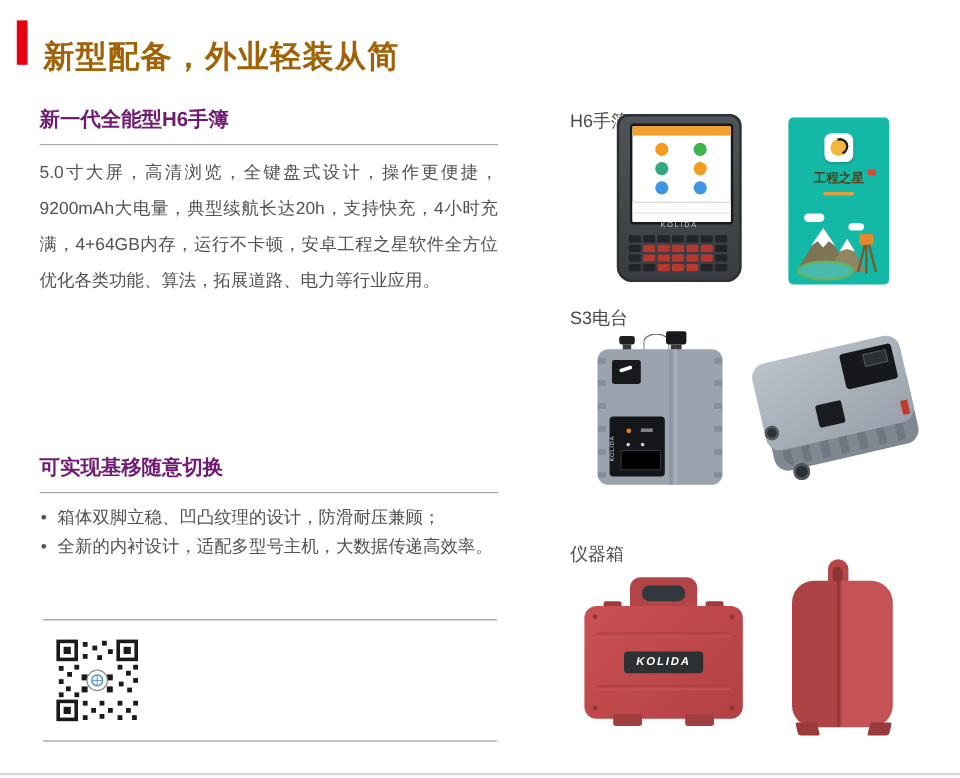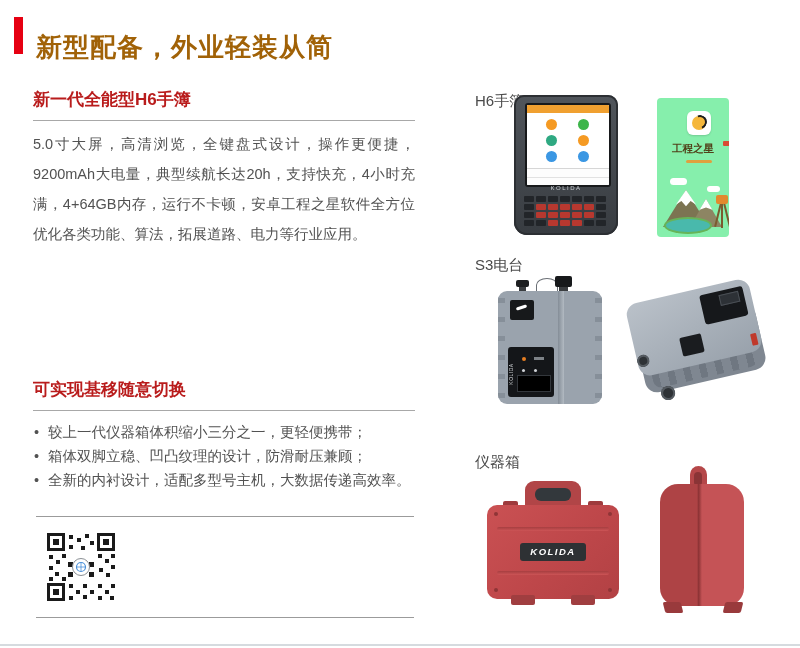--- a/index.html
+++ b/index.html
@@ -6,21 +6,21 @@
   body{width:800px;height:648px;background:#fff;font-family:"Liberation Sans","DejaVu Sans",sans-serif;position:relative;overflow:hidden;}
   .abs{position:absolute;}
 
   
   .accent-bar{left:14px;top:17px;width:9px;height:37px;background:#E60012;}
   .page-title{left:36px;top:13px;font-size:26px;font-weight:bold;color:#a16207;letter-spacing:1px;white-space:nowrap;}
 
   
   .section{left:33px;width:382px;}
   .sec1{top:88px;} .sec2{top:236px;} .sec3{top:378px;}
-  .sec-heading{font-size:17px;font-weight:600;color:#b91c1c;padding-bottom:9px;border-bottom:1px solid #A8A8A8;margin:0;}
+  .sec-heading{font-size:17px;font-weight:600;color:#701a75;padding-bottom:9px;border-bottom:1px solid #A8A8A8;margin:0;}
   .sec-body{margin:8px 0 0;font-size:14.5px;line-height:30px;color:#525252;text-align:justify;}
   .sec-bullets{margin:9px 0 0;padding:0;list-style:none;}
   .sec-bullets li{position:relative;padding-left:15px;font-size:14.5px;line-height:24px;color:#525252;}
   .sec-bullets li::before{content:"•";position:absolute;left:1px;top:0;color:#525252;}
 
   
   .qr-section{left:36px;top:516px;width:378px;height:100px;border-top:1px solid #9B9B9B;border-bottom:1px solid #9B9B9B;}
   .qr-svg{position:absolute;left:10px;top:15px;width:70px;height:70px;}
   .qr-text{position:absolute;left:134px;top:23px;font-size:15px;line-height:27px;color:#4F4F4F;}
   .page-bottom-line{left:0;top:644px;width:800px;height:2px;background:#D6DBDF;}
@@ -44,21 +44,21 @@
   .keys-dark{position:absolute;left:0;top:0;width:10px;height:6px;background:#222529;border-radius:1px;
     box-shadow:12px 0 #222529,24px 0 #222529,36px 0 #222529,48px 0 #222529,60px 0 #222529,72px 0 #222529,
     0 8px #222529,72px 8px #222529,0 16px #222529,72px 16px #222529,
     0 24px #222529,12px 24px #222529,60px 24px #222529,72px 24px #222529;}
   .keys-red{position:absolute;left:12px;top:8px;width:10px;height:6px;background:#B8382F;border-radius:1px;
     box-shadow:12px 0 #B8382F,24px 0 #B8382F,36px 0 #B8382F,48px 0 #B8382F,
     0 8px #B8382F,12px 8px #B8382F,24px 8px #B8382F,36px 8px #B8382F,48px 8px #B8382F,
     12px 16px #B8382F,24px 16px #B8382F,36px 16px #B8382F;}
 
   
-  .app-card{left:657px;top:98px;width:72px;height:139px;background:#86efac;border-radius:4px;overflow:hidden;}
+  .app-card{left:657px;top:98px;width:84px;height:139px;background:#14b8a6;border-radius:4px;overflow:hidden;}
   .app-icon{position:absolute;left:30px;top:13px;width:24px;height:24px;background:#fff;border-radius:6px;box-shadow:0 1px 2px rgba(0,0,0,.15);}
   .app-icon-ball{position:absolute;left:5px;top:5px;width:14px;height:14px;border-radius:50%;background:#F5B73B;}
   .app-icon-swirl{position:absolute;left:6px;top:4px;width:10px;height:10px;border:2.5px solid transparent;border-top-color:#1d1d1d;border-right-color:#1d1d1d;border-radius:50%;transform:rotate(25deg);}
   .app-title{position:absolute;left:0;top:44px;width:100%;text-align:center;font-size:10.5px;font-weight:700;color:#514019;}
   .app-badge{position:absolute;left:66px;top:43px;width:7px;height:5px;background:#D84B33;border-radius:1px;}
   .app-sub{position:absolute;left:29px;top:62px;width:26px;height:3px;background:#DFA03F;border-radius:2px;}
   .cloud{position:absolute;background:#fff;border-radius:5px;}
   .cloud1{left:13px;top:80px;width:17px;height:7px;}
   .cloud2{left:50px;top:88px;width:13px;height:6px;}
   .mtn{position:absolute;}
@@ -141,21 +141,20 @@
   <h2 class="sec-heading">新一代全能型H6手簿</h2>
   <p class="sec-body">5.0寸大屏，高清浏览，全键盘式设计，操作更便捷，9200mAh大电量，典型续航长达20h，支持快充，4小时充满，4+64GB内存，运行不卡顿，安卓工程之星软件全方位优化各类功能、算法，拓展道路、电力等行业应用。</p>
 </div>
 
 <div class="abs section sec2">
 </div>
 
 <div class="abs section sec3">
   <h2 class="sec-heading">可实现基移随意切换</h2>
   <ul class="sec-bullets">
-    <li>较上一代仪器箱体积缩小三分之一，更轻便携带；</li>
     <li>箱体双脚立稳、凹凸纹理的设计，防滑耐压兼顾；</li>
     <li>全新的内衬设计，适配多型号主机，大数据传递高效率。</li>
   </ul>
 </div>
 
 <div class="abs qr-section">
   <svg class="qr-svg" viewBox="0 0 70 70" xmlns="http://www.w3.org/2000/svg">
     <rect x="0" y="0" width="70" height="70" fill="#fff"></rect>
     <g fill="none" stroke="#1a1a1a" stroke-width="3">
       <rect x="2.5" y="2.5" width="15" height="15"></rect>

